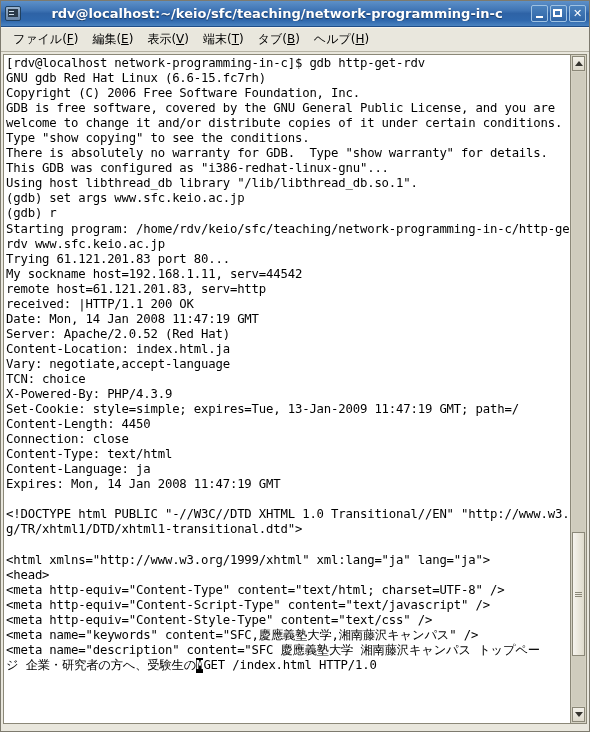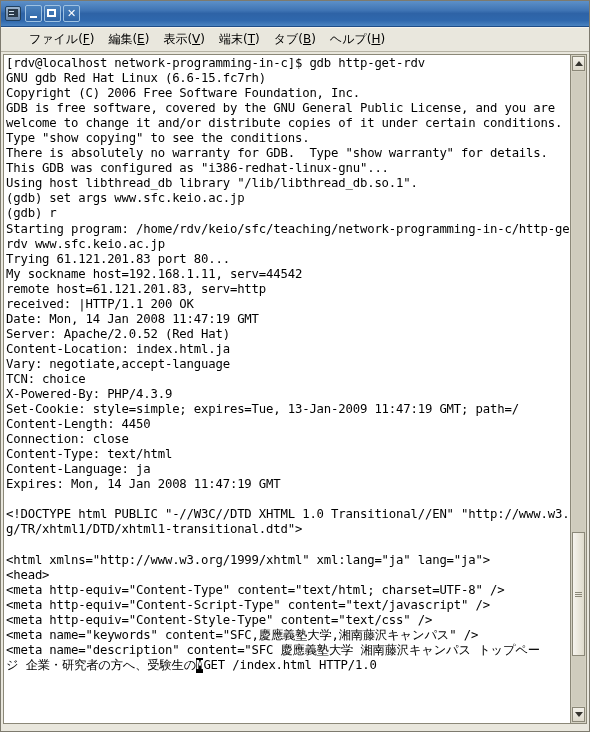--- a/index.html
+++ b/index.html
@@ -117,21 +117,21 @@
 
   
   .menubar {
     flex: 0 0 25px;
     height: 25px;
     box-sizing: border-box;
     background: #e9e7dd;
     border-bottom: 1px solid #b5b2a4;
     display: flex;
     align-items: center;
-    padding-left: 21px;
+    padding-left: 5px;
     border-top: 1px solid #f5f3ec;
   }
   .menu-item {
     font-family: "DejaVu Sans", sans-serif;
     font-size: 12px;
     color: #000000;
     padding: 2px 7px;
     white-space: nowrap;
     cursor: default;
   }
@@ -237,20 +237,21 @@
     background: #e9e7dd;
   }
 </style>
 </head>
 <body>
 
 <div class="window">
 
   <div class="titlebar">
     <div class="title-icon"></div>
+    <div class="title-text">rdv@localhost:~/keio/sfc/teaching/network-programming-in-c</div>
     <div class="wbtns">
       <div class="wbtn min"></div>
       <div class="wbtn max"></div>
       <div class="wbtn close">✕</div>
     </div>
   </div>
 
   <div class="menubar">
     <div class="menu-item"><span>ファイル(</span><span class="mn">F</span><span>)</span></div>
     <div class="menu-item"><span>編集(</span><span class="mn">E</span><span>)</span></div>

